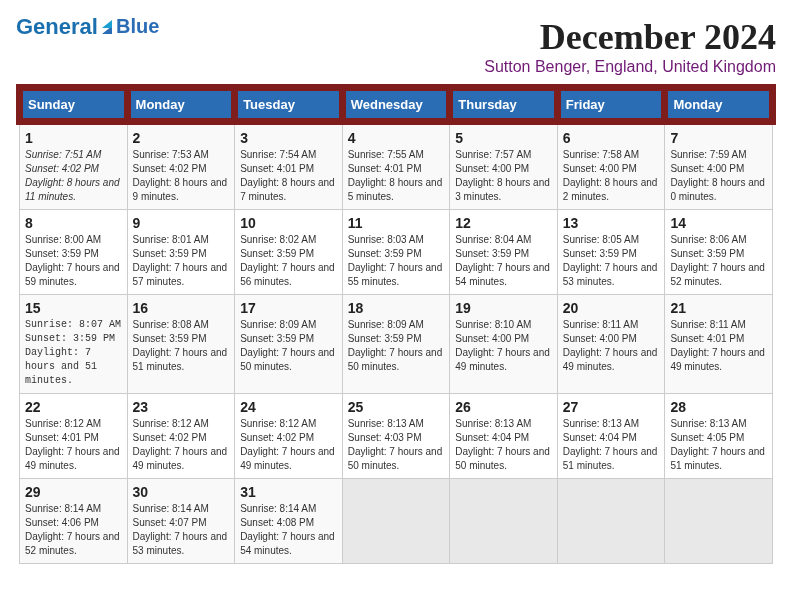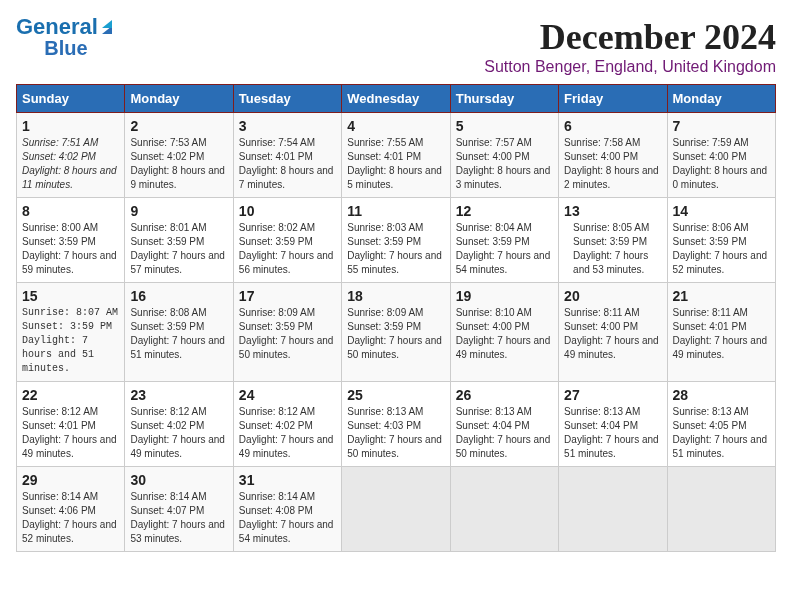--- a/index.html
+++ b/index.html
@@ -11,22 +11,22 @@
       padding: 16px;
     }
     .header-area {
       display: flex;
       justify-content: space-between;
       align-items: flex-start;
       margin-bottom: 8px;
     }
     .logo {
       display: flex;
-      flex-direction: column;
-      align-items: center;
+      flex-direction: row;
+      align-items: flex-start;
     }
     .logo-text {
       font-size: 22px;
       font-weight: bold;
       color: #333;
       line-height: 1;
     }
     .logo-text span.blue { color: #1a6faf; }
     .logo-line {
       display: flex;
@@ -51,21 +51,21 @@
       border-collapse: collapse;
       table-layout: fixed;
     }
     thead tr th {
       background: #2a6db5;
       color: #fff;
       text-align: left;
       padding: 6px 5px;
       font-size: 13px;
       font-weight: bold;
-      border: 1px solid #7f1d1d;
+      border: 7px solid #7f1d1d;
     }
     tbody tr td {
       vertical-align: top;
       border: 1px solid #ccc;
       padding: 5px;
       font-size: 10.5px;
       color: #333;
       background: #fff;
       min-height: 70px;
       height: 80px;
@@ -194,21 +194,21 @@
 Daylight: 7 hours and 55 minutes.</div>
         </td>
         <td>
           <span class="day-number">12</span>
           <div class="day-info" style="white-space: pre-line;">Sunrise: 8:04 AM
 Sunset: 3:59 PM
 Daylight: 7 hours and 54 minutes.</div>
         </td>
         <td>
           <span class="day-number">13</span>
-          <div class="day-info" style="white-space: pre-line; margin-left: 9px;">Sunrise: 8:05 AM
+          <div class="day-info" style="white-space: pre-line;">Sunrise: 8:05 AM
 Sunset: 3:59 PM
 Daylight: 7 hours and 53 minutes.</div>
         </td>
         <td>
           <span class="day-number">14</span>
           <div class="day-info" style="white-space: pre-line;">Sunrise: 8:06 AM
 Sunset: 3:59 PM
 Daylight: 7 hours and 52 minutes.</div>
         </td>
       </tr>

